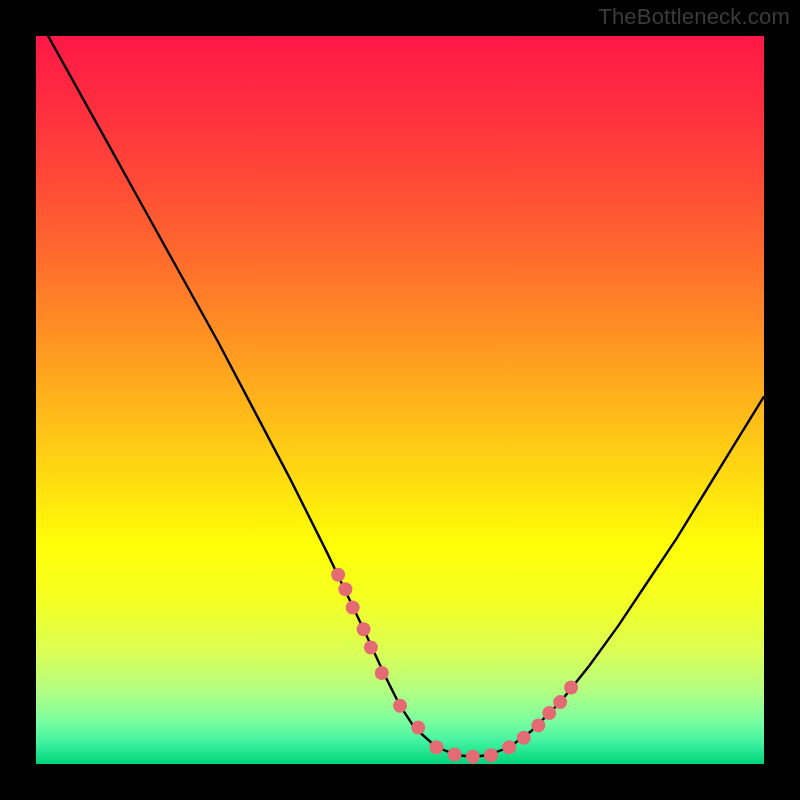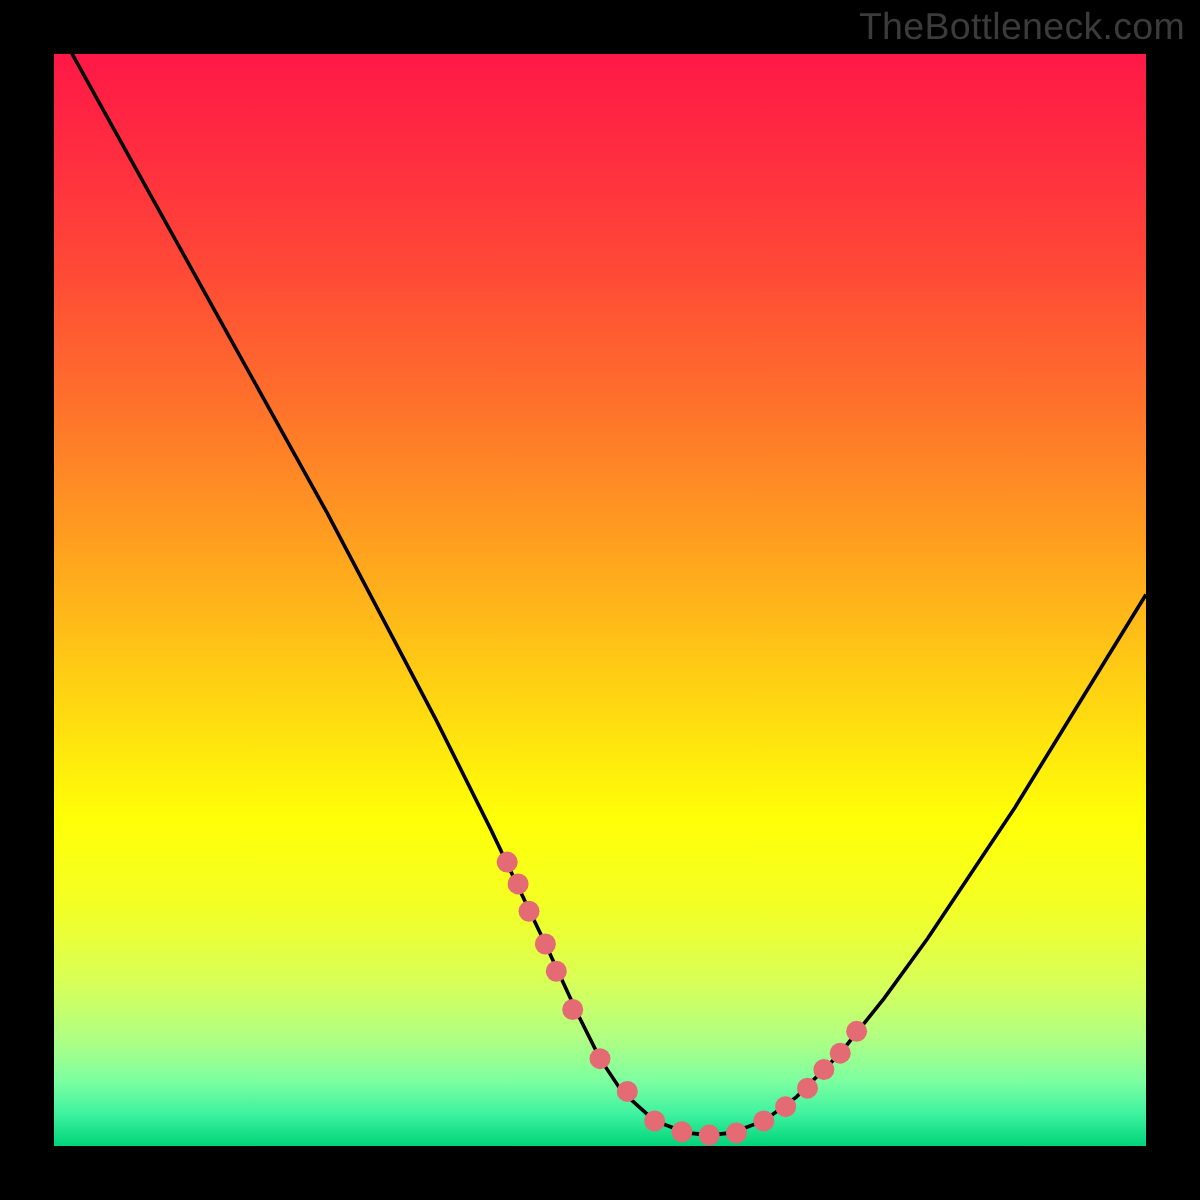--- a/index.html
+++ b/index.html
@@ -16,21 +16,21 @@
     left: 0;
     top: 0;
     width: 800px;
     height: 800px;
     background: #000000;
   }
   .watermark {
     position: absolute;
     top: 4px;
     right: 10px;
-    font-size: 25px;
+    font-size: 22px;
     font-weight: 500;
     color: #3b3b3b;
     letter-spacing: 0.2px;
     user-select: none;
   }
   
   .plot {
     position: absolute;
     left: 36px;
     top: 36px;

